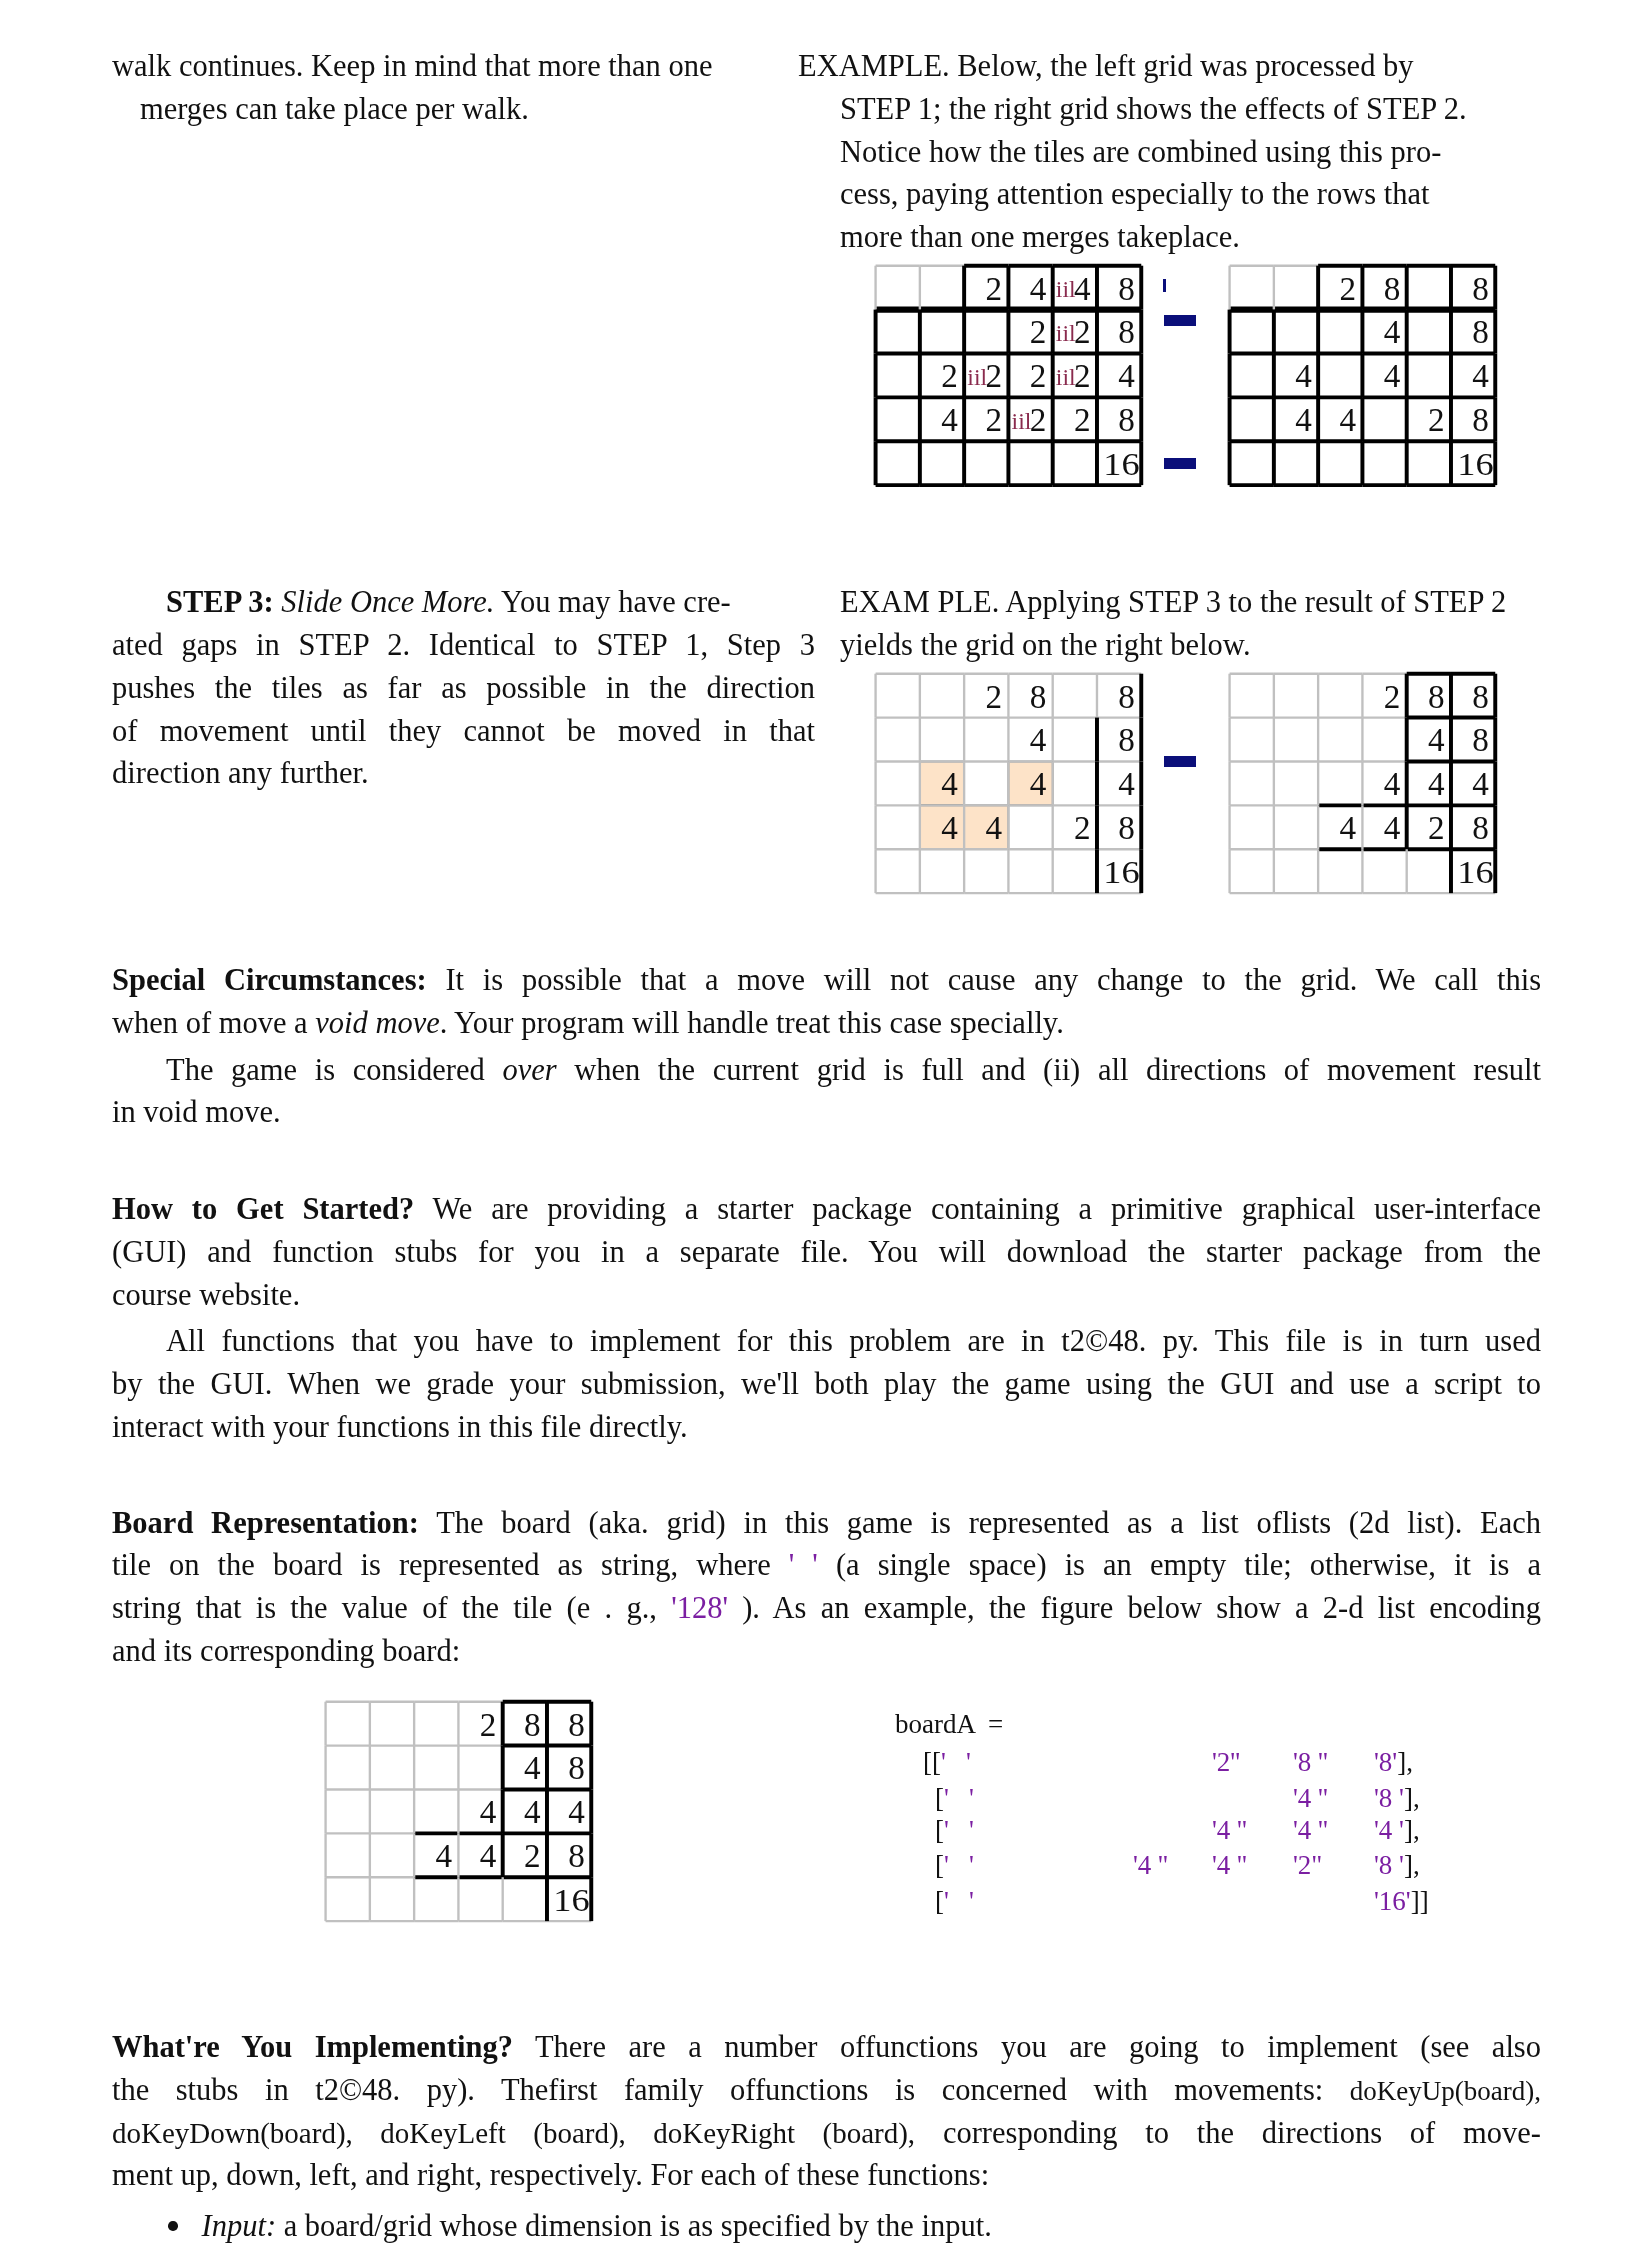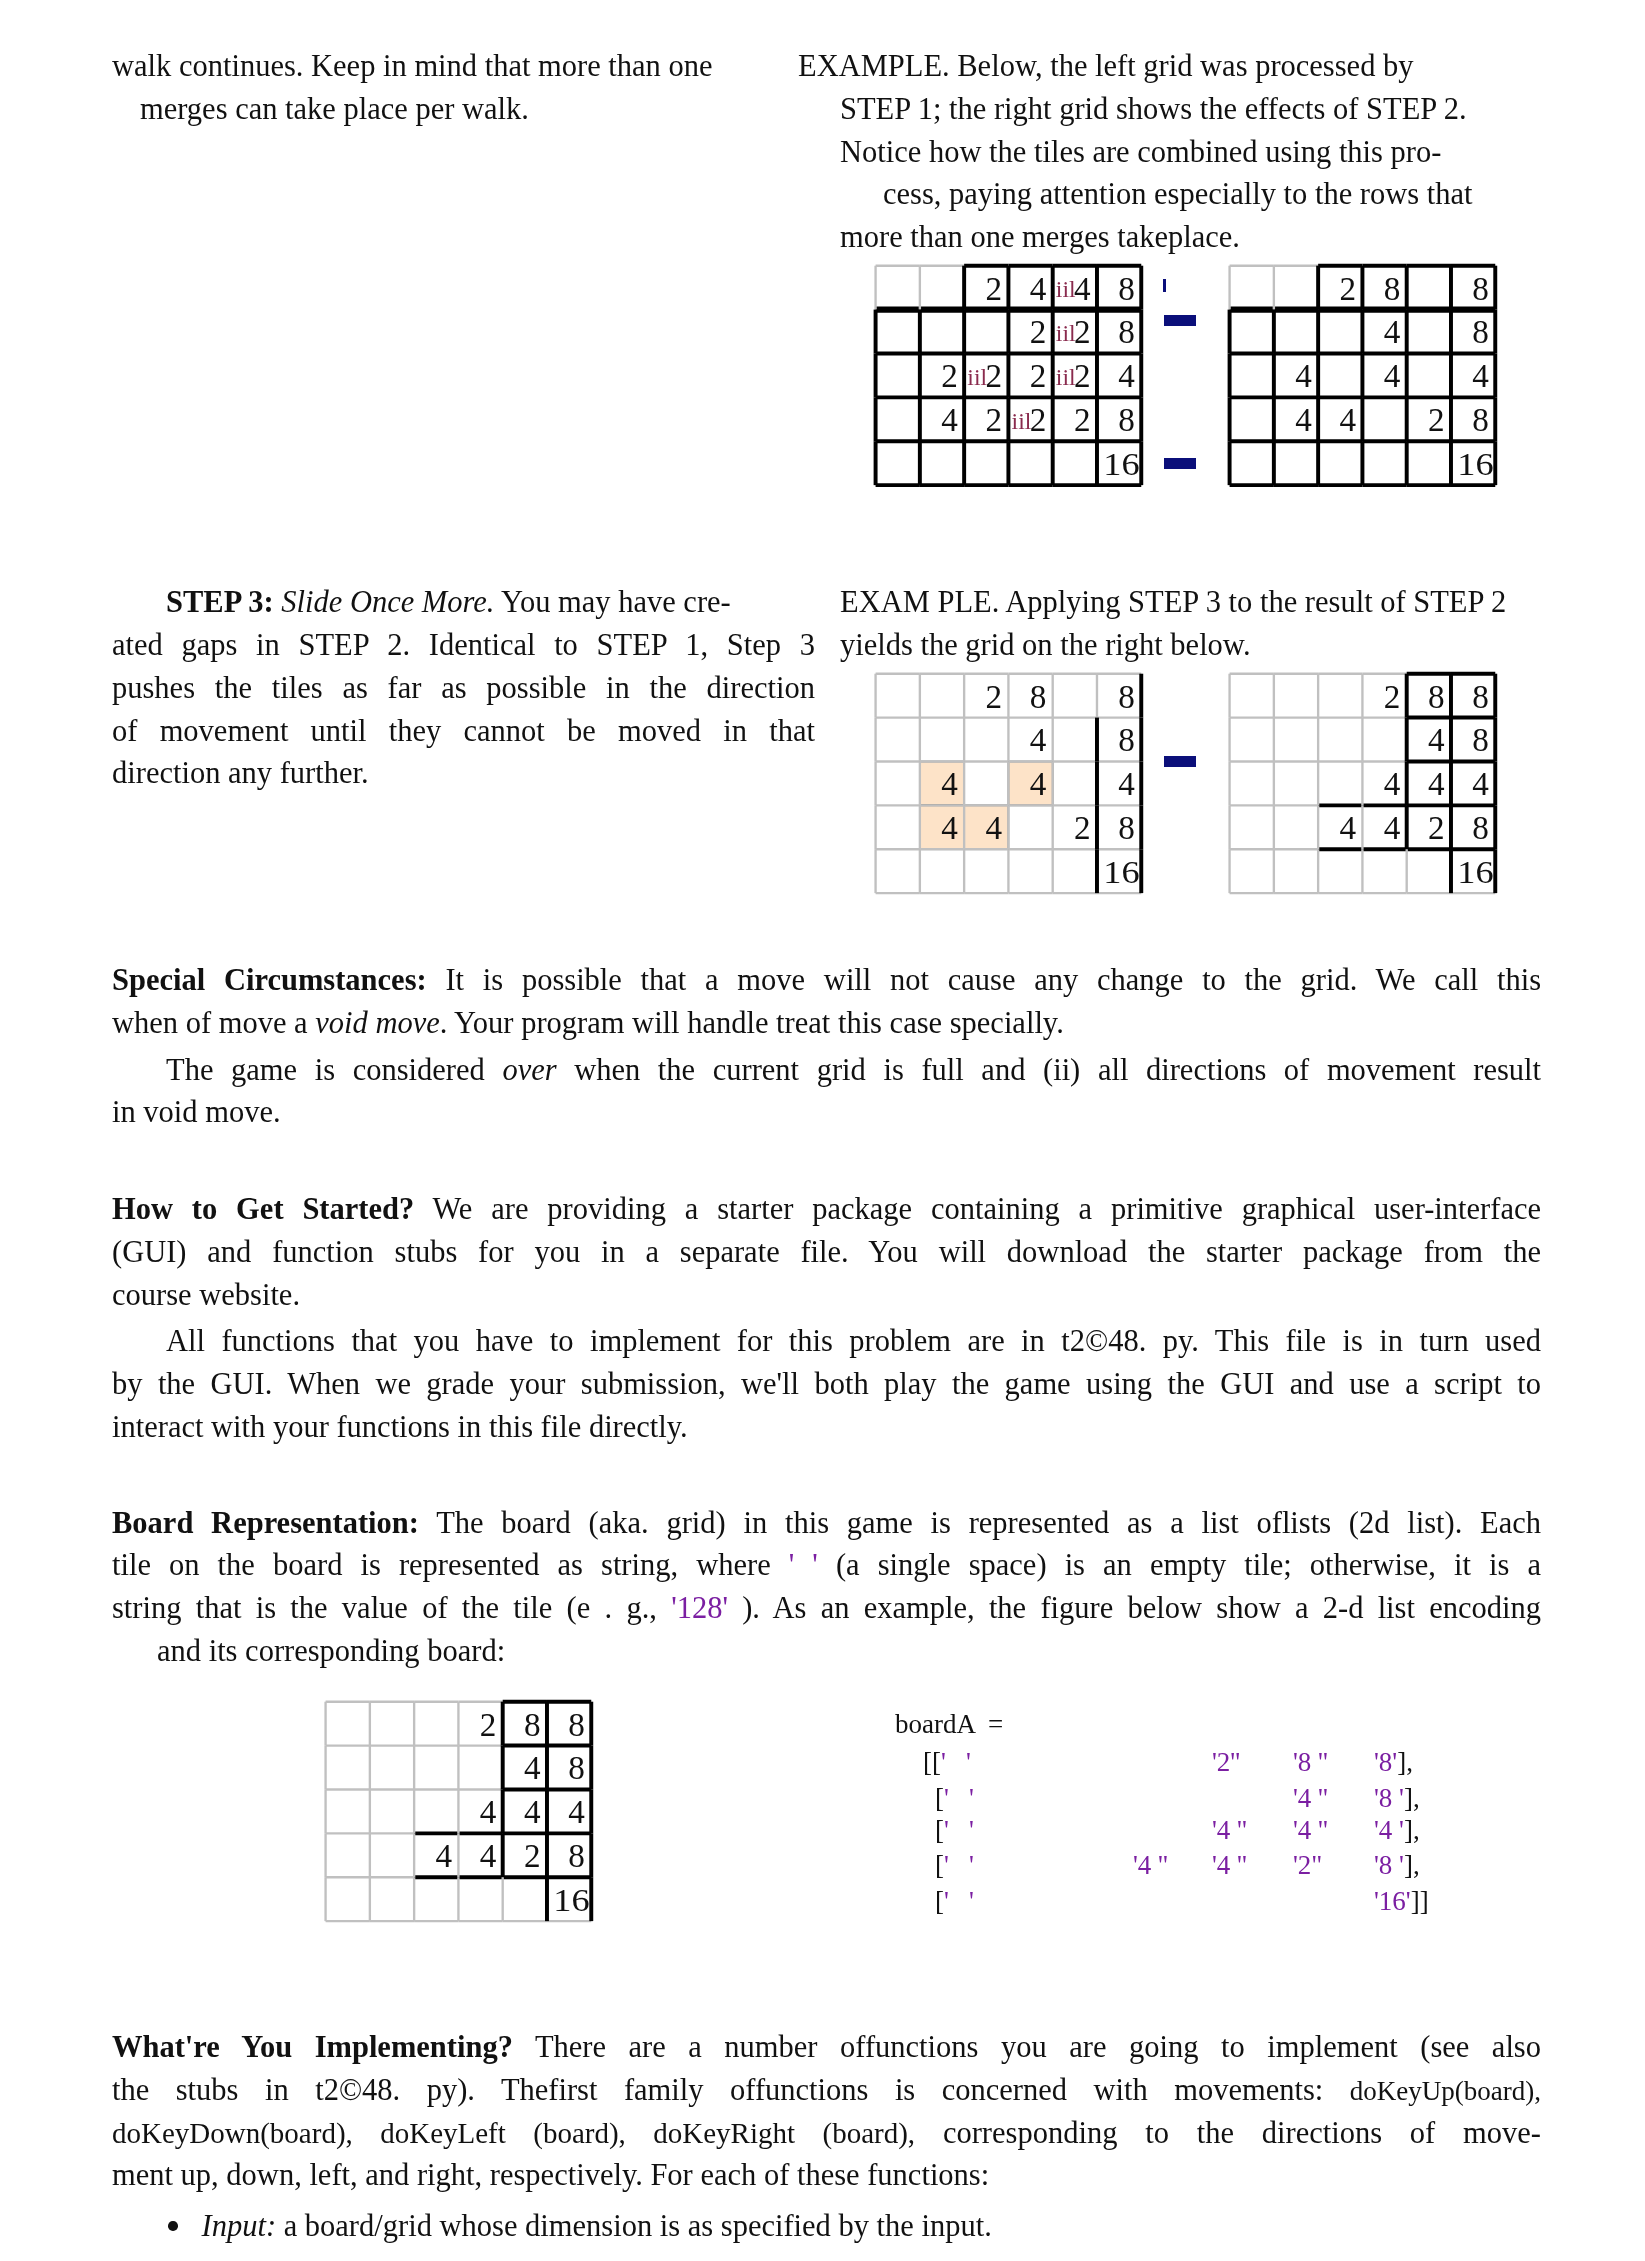--- a/index.html
+++ b/index.html
@@ -31,21 +31,21 @@
 </style>
 </head>
 <body>
 
 <div class="abs txt" style="left:112px; top:45px;">walk continues. Keep in mind that more than one</div>
 <div class="abs txt" style="left:112px; top:88px;margin-left:28px;">merges can take place per walk.</div>
 
 <div class="abs txt" style="left:798px; top:45px;text-align:right;">EXAMPLE. Below, the left grid was processed by</div>
 <div class="abs txt" style="left:840px; top:88px;">STEP 1; the right grid shows the effects of STEP 2.</div>
 <div class="abs txt" style="left:840px; top:131px;">Notice how the tiles are combined using this pro-</div>
-<div class="abs txt" style="left:840px; top:173px;margin-left:43px;">cess, paying attention especially to the rows that</div>
+<div class="abs txt" style="left:840px; top:173px;">cess, paying attention especially to the rows that</div>
 <div class="abs txt" style="left:840px; top:216px;text-align:right;">more than one merges takeplace.</div>
 
 <div class="grid" id="g1" style="left:874px; top:264px;">
     <svg width="272" height="226" viewBox="0 0 344 285.5">
       <g transform="translate(2,2)">
         <line x1="0" y1="0" x2="56" y2="0" stroke="#c0c0c0" stroke-width="3"></line>
         <line x1="56" y1="0" x2="112" y2="0" stroke="#c0c0c0" stroke-width="3"></line>
         <line x1="112" y1="0" x2="168" y2="0" stroke="#000" stroke-width="5"></line>
         <line x1="168" y1="0" x2="224" y2="0" stroke="#000" stroke-width="5"></line>
         <line x1="224" y1="0" x2="280" y2="0" stroke="#000" stroke-width="5"></line>
@@ -451,21 +451,21 @@
 <div class="abs txt" style="left:166px; top:1320px; width:1375px; text-align:justify; text-align-last:justify;">All functions that you have to implement for this problem are in t2©48. py. This file is in turn used</div>
 <div class="abs txt" style="left:112px; top:1363px; width:1429px; text-align:justify; text-align-last:justify;">by the GUI. When we grade your submission, we'll both play the game using the GUI and  use a script to</div>
 <div class="abs txt" style="left:112px; top:1406px;">interact with your functions in this file directly.</div>
 
 <div class="abs txt" style="left:112px; top:1502px; width:1429px; text-align:justify; text-align-last:justify;">
   <b>Board Representation:</b>
   <span>The board (aka. grid) in this game is represented as a list oflists (2d list). Each</span>
 </div>
 <div class="abs txt" style="left:112px; top:1544px; width:1429px; text-align:justify; text-align-last:justify;"><span>tile on the board is represented as string, where </span><span class="purple">' '</span><span> (a single space) is an empty tile; otherwise, it is a</span></div>
 <div class="abs txt" style="left:112px; top:1587px; width:1429px; text-align:justify; text-align-last:justify;"><span>string that is the value of the tile (e . g., </span><span class="purple">'128'</span><span> ). As an example, the figure below show a 2-d list encoding</span></div>
-<div class="abs txt" style="left:112px; top:1630px;margin-left:45px;">and its corresponding board:</div>
+<div class="abs txt" style="left:112px; top:1630px;">and its corresponding board:</div>
 
 <div class="grid" id="g5" style="left:324px; top:1700px;">
     <svg width="272" height="226" viewBox="0 0 344 285.5">
       <g transform="translate(2,2)">
         <line x1="0" y1="0" x2="56" y2="0" stroke="#c0c0c0" stroke-width="3"></line>
         <line x1="56" y1="0" x2="112" y2="0" stroke="#c0c0c0" stroke-width="3"></line>
         <line x1="112" y1="0" x2="168" y2="0" stroke="#c0c0c0" stroke-width="3"></line>
         <line x1="168" y1="0" x2="224" y2="0" stroke="#c0c0c0" stroke-width="3"></line>
         <line x1="224" y1="0" x2="280" y2="0" stroke="#000" stroke-width="5"></line>
         <line x1="280" y1="0" x2="336" y2="0" stroke="#000" stroke-width="5"></line>

